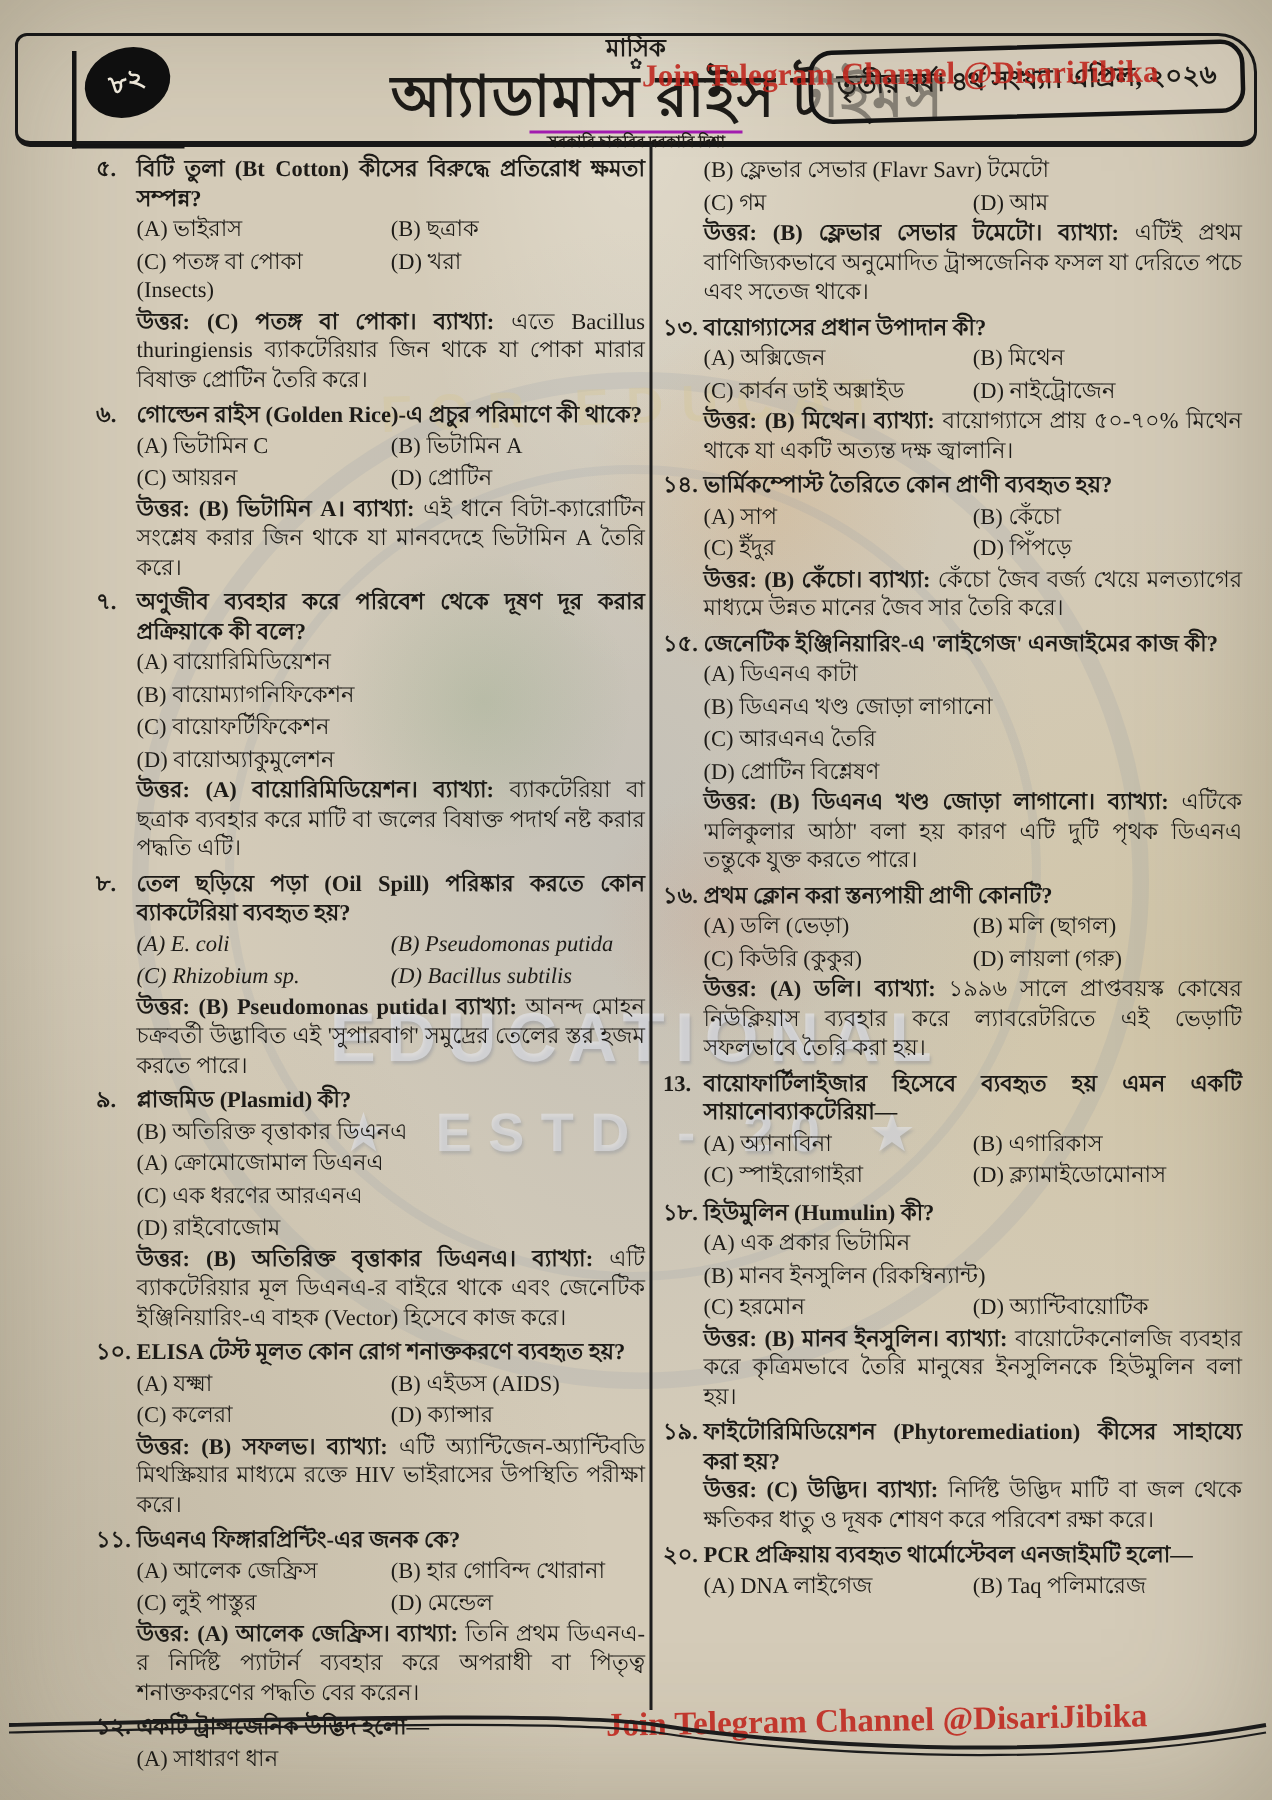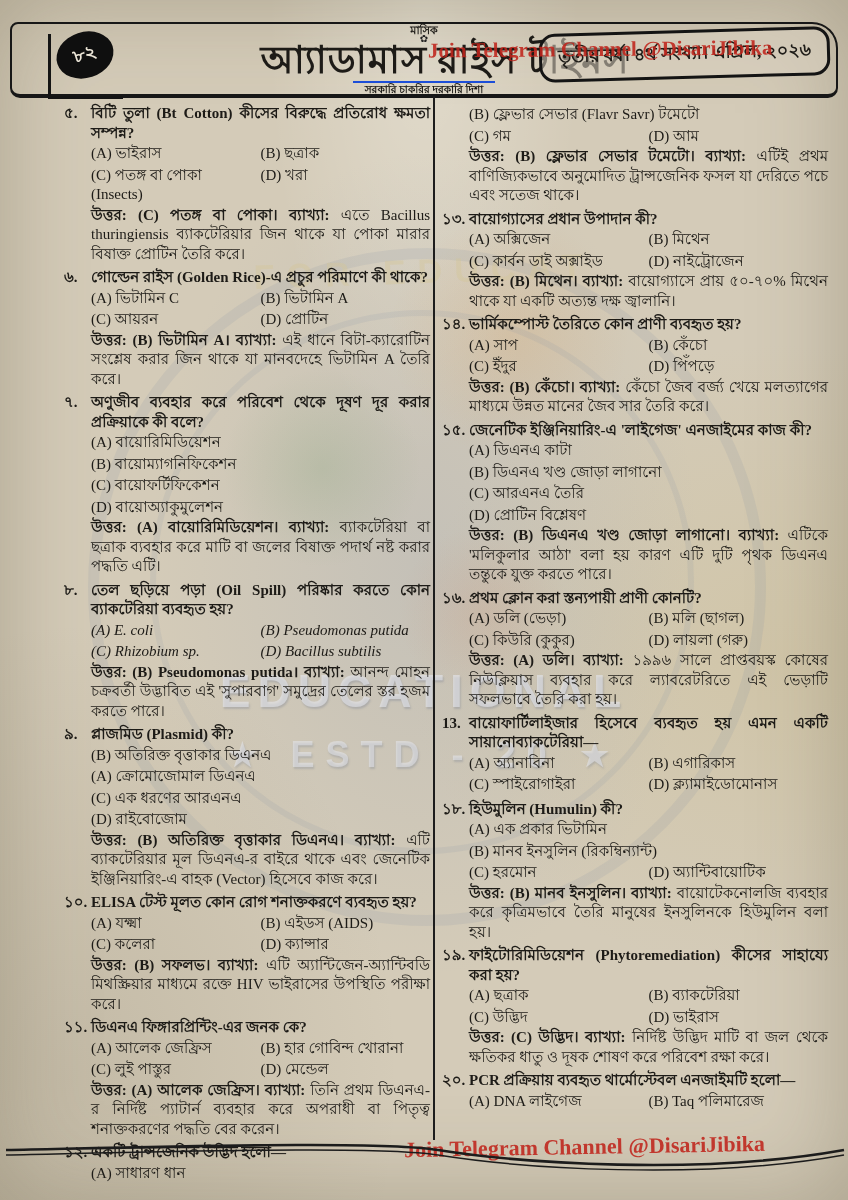--- a/index.html
+++ b/index.html
@@ -40,24 +40,24 @@
 
   
   .header{position:absolute;left:10px;top:22px;width:824px;height:70px;
     border:2px solid #171717;border-bottom-width:4px;border-radius:8px 26px 10px 10px;}
   .badge-bracket{position:absolute;left:48px;top:34px;width:72px;height:62px;
     border-left:3px solid #141414;border-bottom:3px solid #141414;}
   .badge{position:absolute;left:56px;top:32px;width:58px;height:46px;background:#0f0f0f;
     border-radius:50%;color:#ece6d8;display:flex;align-items:center;justify-content:center;
     font-weight:bold;font-size:18px;transform:rotate(-18deg);}
   .mast{position:absolute;left:0;right:0;top:1px;text-align:center;line-height:1.05;}
-  .m-sup{font-size:11px;font-weight:bold;}
+  .m-sup{font-size:16px;font-weight:bold;}
   .m-logo{font-size:10px;line-height:4px;color:#222;}
   .m-title{font-size:38px;font-weight:bold;letter-spacing:1px;padding-left:42px;}
-  .m-sub{display:inline-block;font-size:10.5px;font-weight:bold;border-top:2px solid #1d4ed8;
+  .m-sub{display:inline-block;font-size:10.5px;font-weight:bold;border-top:2px solid #a21caf;
     padding:1px 12px 0;margin-top:1px;}
   .issue{position:absolute;right:6px;top:6px;padding:7px 16px;border:3px solid #141414;
     border-radius:16px;font-weight:bold;font-size:17.5px;transform:rotate(-1.6deg);
     background:rgba(216,208,192,0.55);white-space:nowrap;}
 
   
   .tg{position:absolute;color:#c0251c;font-weight:bold;white-space:nowrap;opacity:0.88;
     font-family:"Liberation Serif","DejaVu Serif",serif;}
   .tg-top{left:428px;top:37px;font-size:21px;transform:rotate(-0.5deg);}
   .tg-bottom{left:404px;top:1134px;font-size:22px;transform:rotate(-1deg);}
@@ -267,26 +267,20 @@
         <div class="opt w-full"><span class="okey">(A)</span> <span class="otext">এক প্রকার ভিটামিন</span></div>
         <div class="opt w-full"><span class="okey">(B)</span> <span class="otext">মানব ইনসুলিন (রিকম্বিন্যান্ট)</span></div>
         <div class="opt w-half"><span class="okey">(C)</span> <span class="otext">হরমোন</span></div>
         <div class="opt w-half"><span class="okey">(D)</span> <span class="otext">অ্যান্টিবায়োটিক</span></div>
       </div>
       <div class="ans"><span class="bld">উত্তর:</span> <span class="bld">(B) মানব ইনসুলিন।</span> <span class="bld">ব্যাখ্যা:</span> <span>বায়োটেকনোলজি ব্যবহার করে কৃত্রিমভাবে তৈরি মানুষের ইনসুলিনকে হিউমুলিন বলা হয়।</span></div>
     </div>
     <div class="question">
       <span class="qnum">১৯.</span>
       <div class="qtext">ফাইটোরিমিডিয়েশন (Phytoremediation) কীসের সাহায্যে করা হয়?</div>
-      <div class="opts">
-        <div class="opt w-half"><span class="okey">(A)</span> <span class="otext">ছত্রাক</span></div>
-        <div class="opt w-half"><span class="okey">(B)</span> <span class="otext">ব্যাকটেরিয়া</span></div>
-        <div class="opt w-half"><span class="okey">(C)</span> <span class="otext">উদ্ভিদ</span></div>
-        <div class="opt w-half"><span class="okey">(D)</span> <span class="otext">ভাইরাস</span></div>
-      </div>
       <div class="ans"><span class="bld">উত্তর:</span> <span class="bld">(C) উদ্ভিদ।</span> <span class="bld">ব্যাখ্যা:</span> <span>নির্দিষ্ট উদ্ভিদ মাটি বা জল থেকে ক্ষতিকর ধাতু ও দূষক শোষণ করে পরিবেশ রক্ষা করে।</span></div>
     </div>
     <div class="question">
       <span class="qnum">২০.</span>
       <div class="qtext">PCR প্রক্রিয়ায় ব্যবহৃত থার্মোস্টেবল এনজাইমটি হলো—</div>
       <div class="opts">
         <div class="opt w-half"><span class="okey">(A)</span> <span class="otext">DNA লাইগেজ</span></div>
         <div class="opt w-half"><span class="okey">(B)</span> <span class="otext">Taq পলিমারেজ</span></div>
       </div>
     </div>

